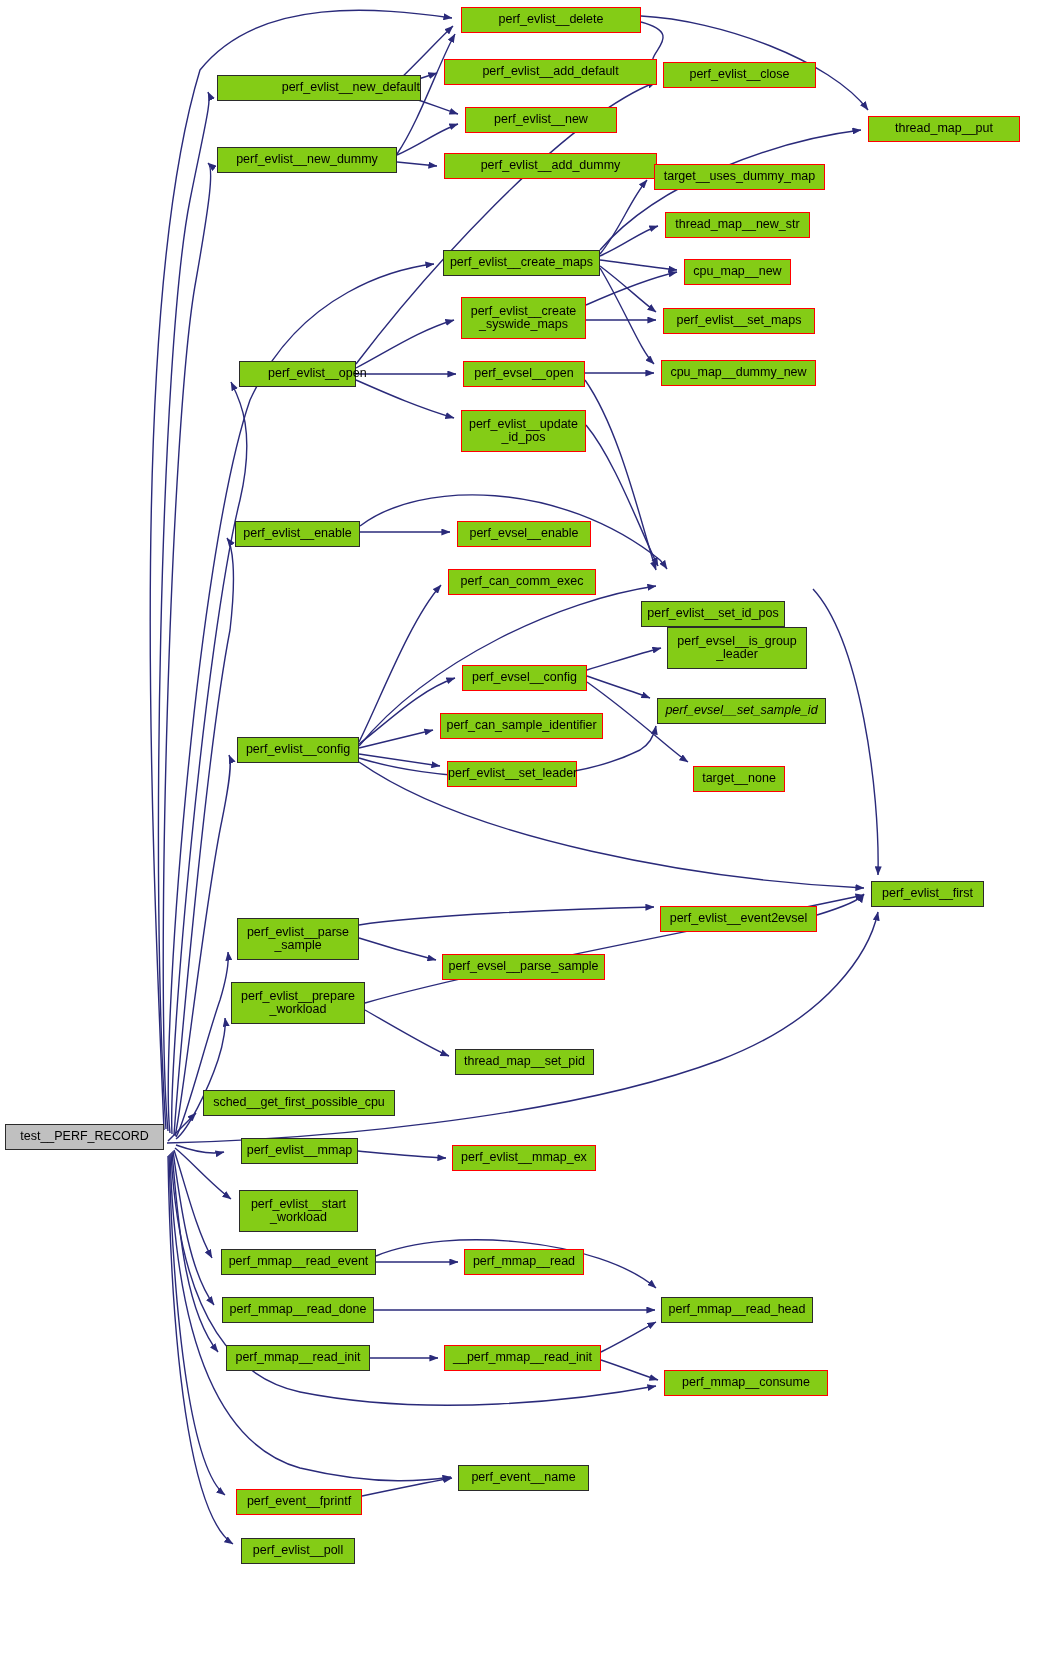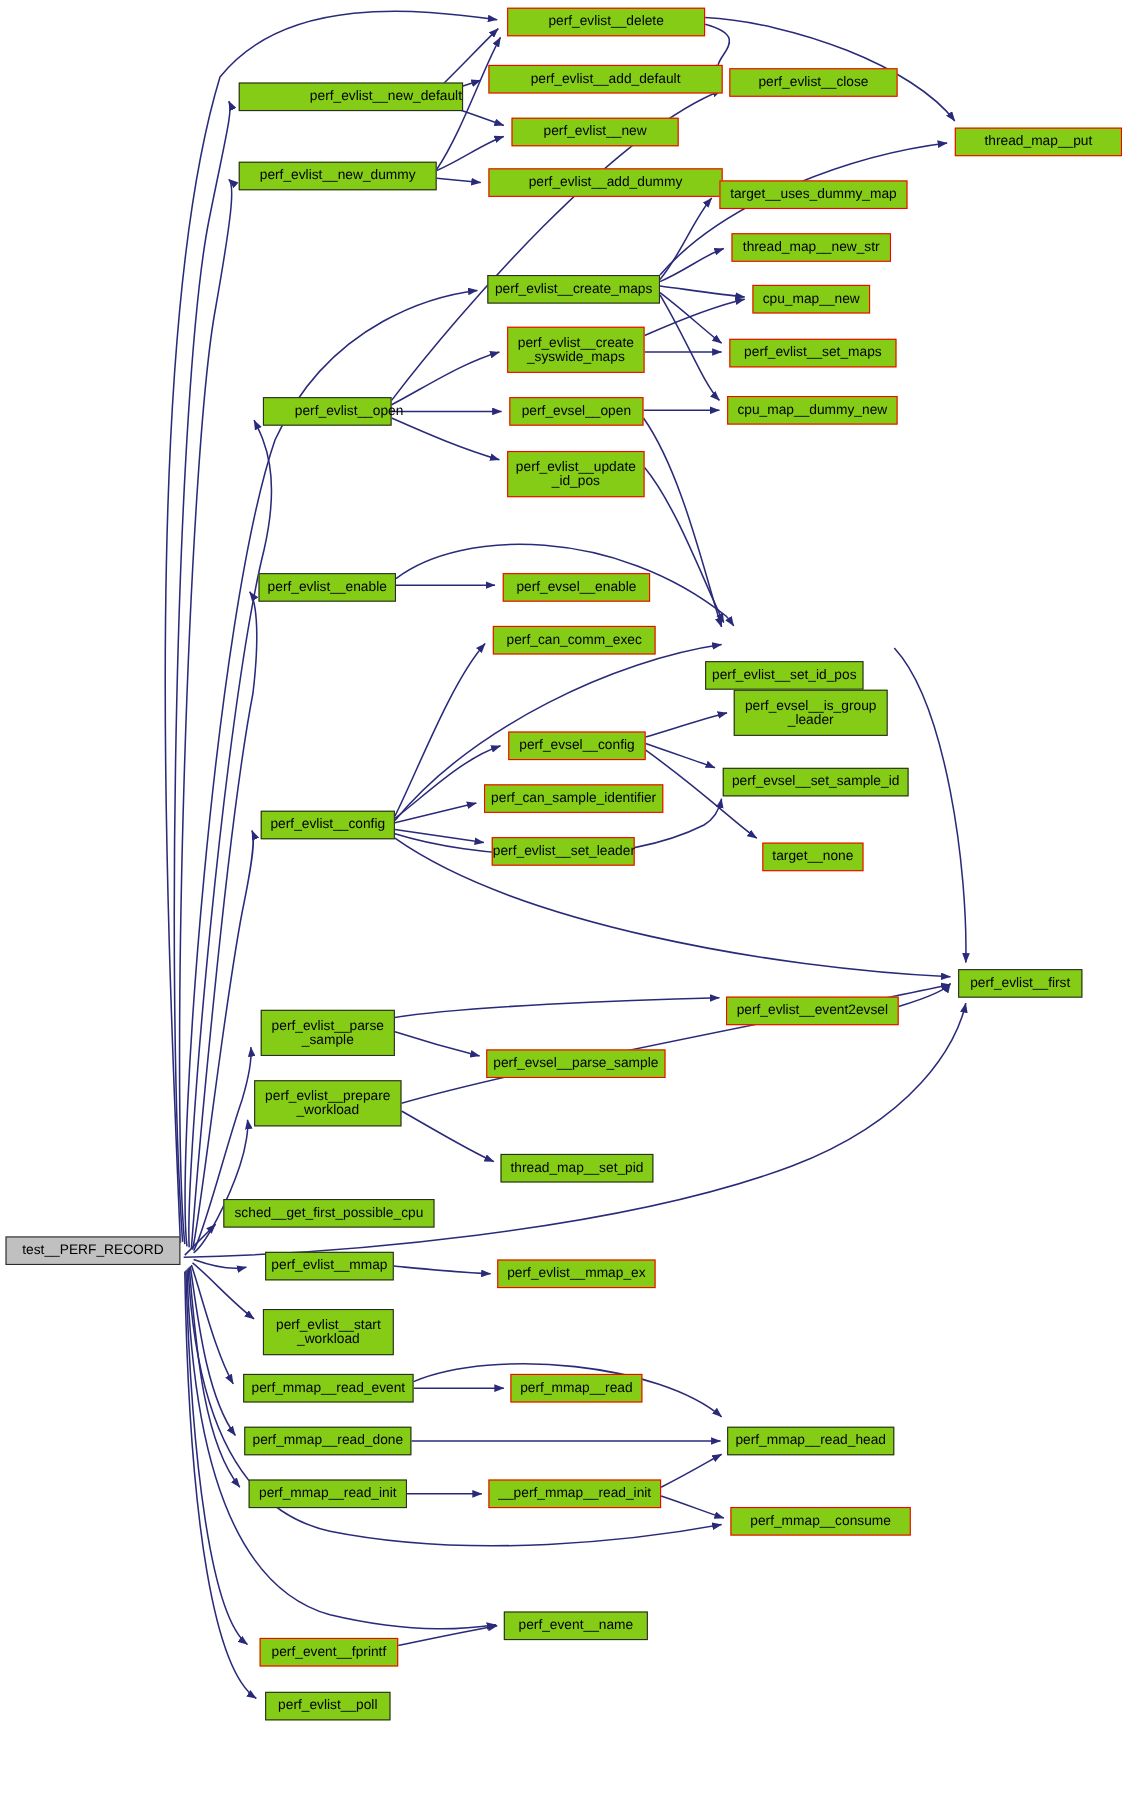--- a/index.html
+++ b/index.html
@@ -137,21 +137,21 @@
     <div class="node red" style="left: 661px; top: 360px; width: 155px; height: 26px;"><span>cpu_map__dummy_new</span></div>
     <div class="node red" style="left: 461px; top: 410px; width: 125px; height: 42px;"><span>perf_evlist__update
 _id_pos</span></div>
     <div class="node black" style="left: 235px; top: 521px; width: 125px; height: 26px;"><span>perf_evlist__enable</span></div>
     <div class="node red" style="left: 457px; top: 521px; width: 134px; height: 26px;"><span>perf_evsel__enable</span></div>
     <div class="node black" style="left: 641px; top: 576px; width: 144px; height: 26px; margin-top: 25px;"><span>perf_evlist__set_id_pos</span></div>
     <div class="node red" style="left: 448px; top: 569px; width: 148px; height: 26px;"><span>perf_can_comm_exec</span></div>
     <div class="node black" style="left: 667px; top: 627px; width: 140px; height: 42px;"><span>perf_evsel__is_group
 _leader</span></div>
     <div class="node red" style="left: 462px; top: 665px; width: 125px; height: 26px;"><span>perf_evsel__config</span></div>
-    <div class="node black" style="left: 657px; top: 698px; width: 169px; height: 26px;"><span>perf_evsel__set_sample_id</span></div>
+    <div class="node black" style="left: 657px; top: 698px; width: 169px; height: 26px; font-style: italic;"><span>perf_evsel__set_sample_id</span></div>
     <div class="node red" style="left: 440px; top: 713px; width: 163px; height: 26px;"><span>perf_can_sample_identifier</span></div>
     <div class="node black" style="left: 237px; top: 737px; width: 122px; height: 26px;"><span>perf_evlist__config</span></div>
     <div class="node red" style="left: 447px; top: 761px; width: 130px; height: 26px;"><span>perf_evlist__set_leader</span></div>
     <div class="node red" style="left: 693px; top: 766px; width: 92px; height: 26px;"><span>target__none</span></div>
     <div class="node black" style="left: 871px; top: 881px; width: 113px; height: 26px;"><span>perf_evlist__first</span></div>
     <div class="node black" style="left: 237px; top: 918px; width: 122px; height: 42px;"><span>perf_evlist__parse
 _sample</span></div>
     <div class="node red" style="left: 660px; top: 906px; width: 157px; height: 26px;"><span>perf_evlist__event2evsel</span></div>
     <div class="node red" style="left: 442px; top: 954px; width: 163px; height: 26px;"><span>perf_evsel__parse_sample</span></div>
     <div class="node black" style="left: 231px; top: 982px; width: 134px; height: 42px;"><span>perf_evlist__prepare

